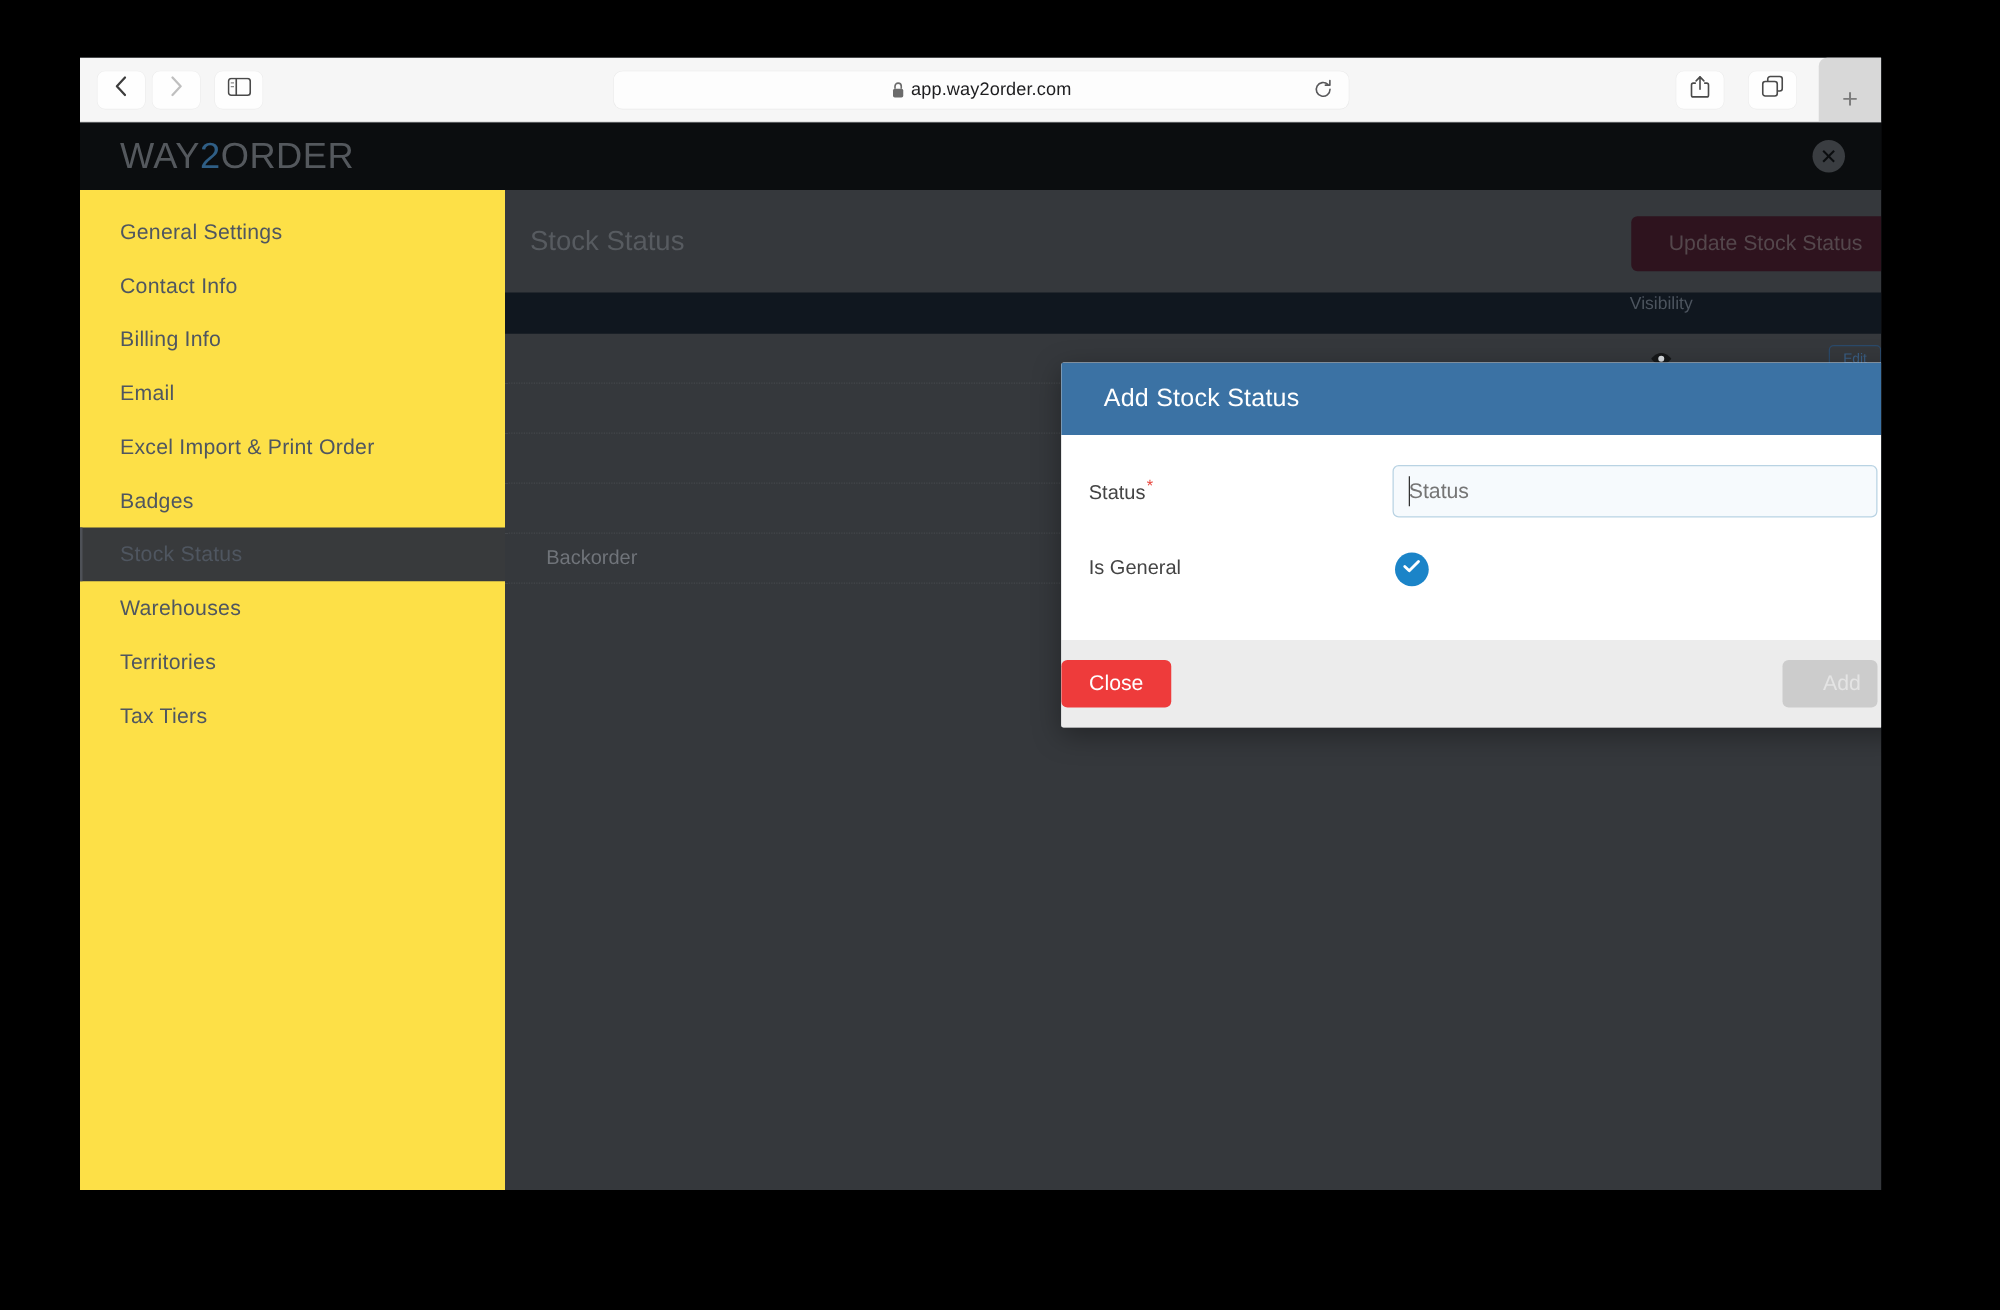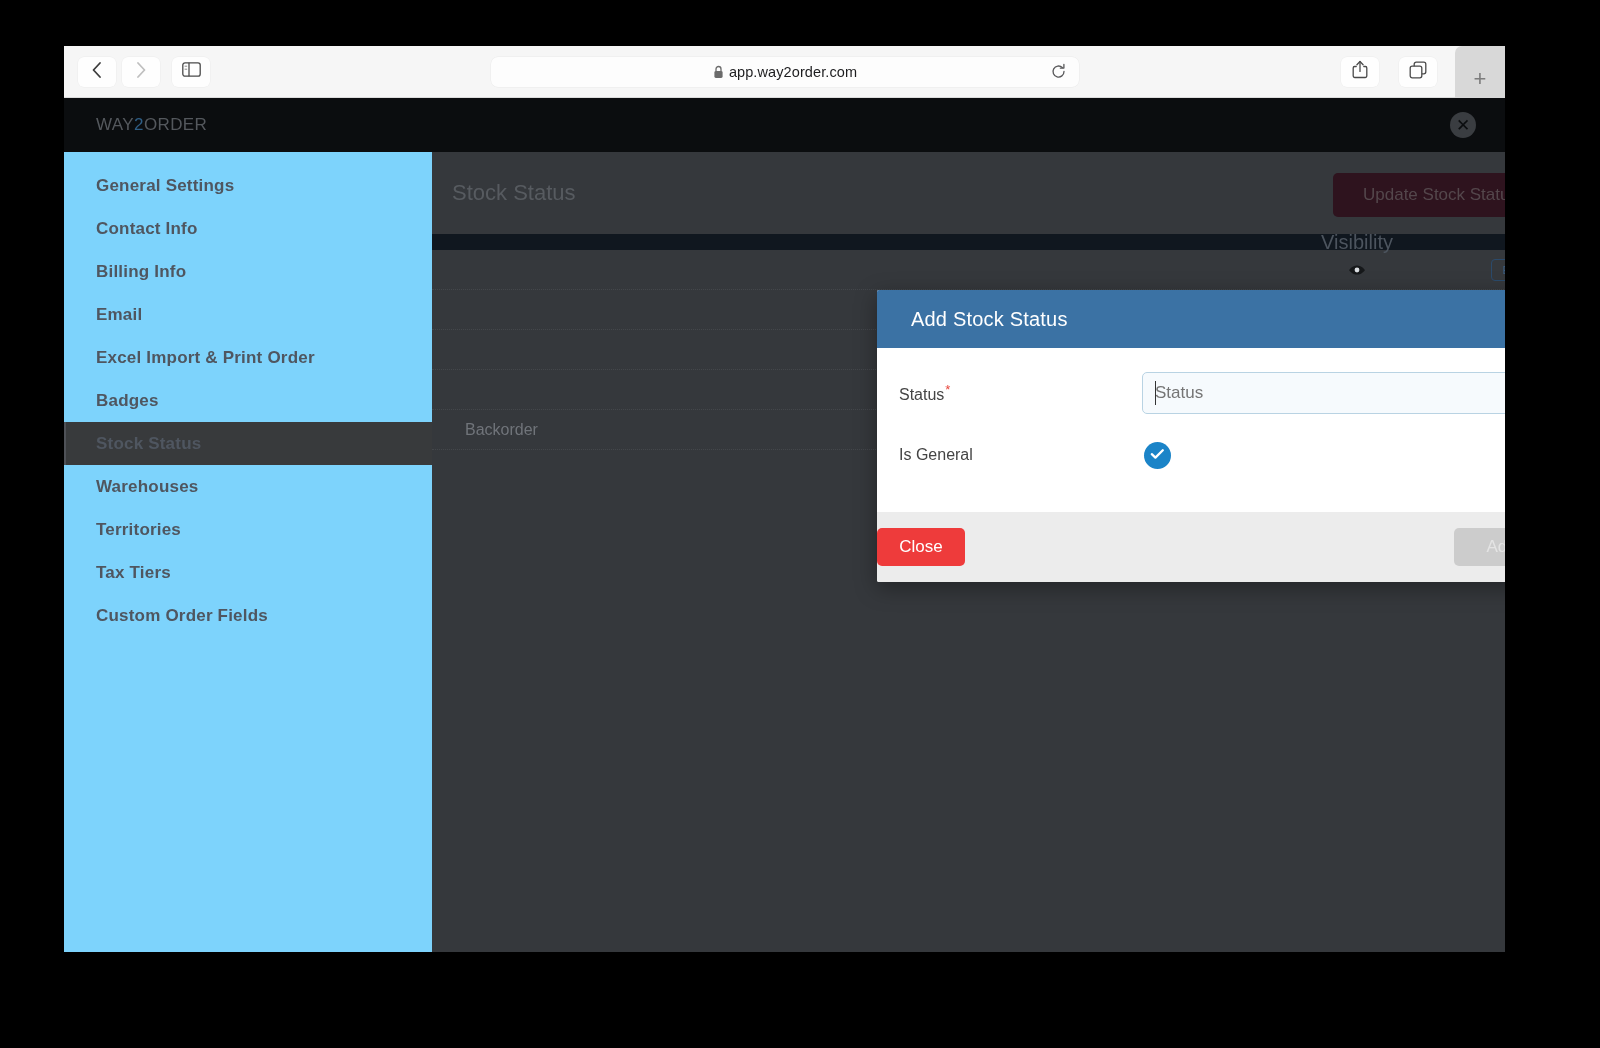--- a/index.html
+++ b/index.html
@@ -94,46 +94,45 @@
   }
   #app-topbar {
     height: 54px;
     background: #0b0d0f;
     display: flex;
     align-items: center;
     position: relative;
   }
   #brand-logo {
     margin-left: 32px;
-    font-size: 17px;
+    font-size: 29px;
     font-weight: 400;
     letter-spacing: 0.4px;
     color: #54585d;
   }
   #brand-logo .accent { color: #2f5e85; }
   #topbar-close {
     position: absolute;
     right: 29px;
     width: 26px; height: 26px;
     border-radius: 50%;
     background: #3a3d41;
     display: flex; align-items: center; justify-content: center;
     color: #0b0d0f;
     font-size: 17px;
     line-height: 1;
   }
 
   #app-body { display: flex; height: 800px; }
 
   #sidebar {
-    width: 368px;
-    background: #7dd3fc;
+    width: 340px;
+    background: #fde047;
     flex-shrink: 0;
     padding-top: 12px;
-    font-weight: bold;
   }
   .sidebar-item {
     height: 43px;
     display: flex;
     align-items: center;
     padding-left: 32px;
     font-size: 17px;
     color: #4f5660;
     letter-spacing: 0.2px;
   }
@@ -166,25 +165,25 @@
     width: 215px; height: 44px;
     background: #2e131e;
     border-radius: 5px;
     display: flex; align-items: center; justify-content: center;
     font-size: 17px;
     color: #54474c;
   }
 
   #stock-table { width: 100%; }
   #table-head {
-    height: 16px;
+    height: 33px;
     background: #10171f;
     display: flex;
-    align-items: center;
-    font-size: 20px;
+    align-items: flex-start;
+    font-size: 14px;
     color: #4c545e;
   }
   .col-name { width: 830px; padding-left: 33px; }
   .col-visibility { width: 190px; text-align: center; }
   .col-actions { width: 120px; text-align: center; }
 
   .table-row {
     height: 40px;
     display: flex;
     align-items: center;
@@ -417,23 +416,20 @@
           </div>
         <div class="sidebar-item">
             <span>Warehouses</span>
           </div>
         <div class="sidebar-item">
             <span>Territories</span>
           </div>
         <div class="sidebar-item">
             <span>Tax Tiers</span>
           </div>
-        <div class="sidebar-item">
-            <span>Custom Order Fields</span>
-          </div>
       </nav>
 
       <main id="content">
 
         <div id="page-header">
           <div id="page-title">Stock Status</div>
           <div id="update-stock-status-button">
             <span>Update Stock Status</span>
           </div>
         </div>

